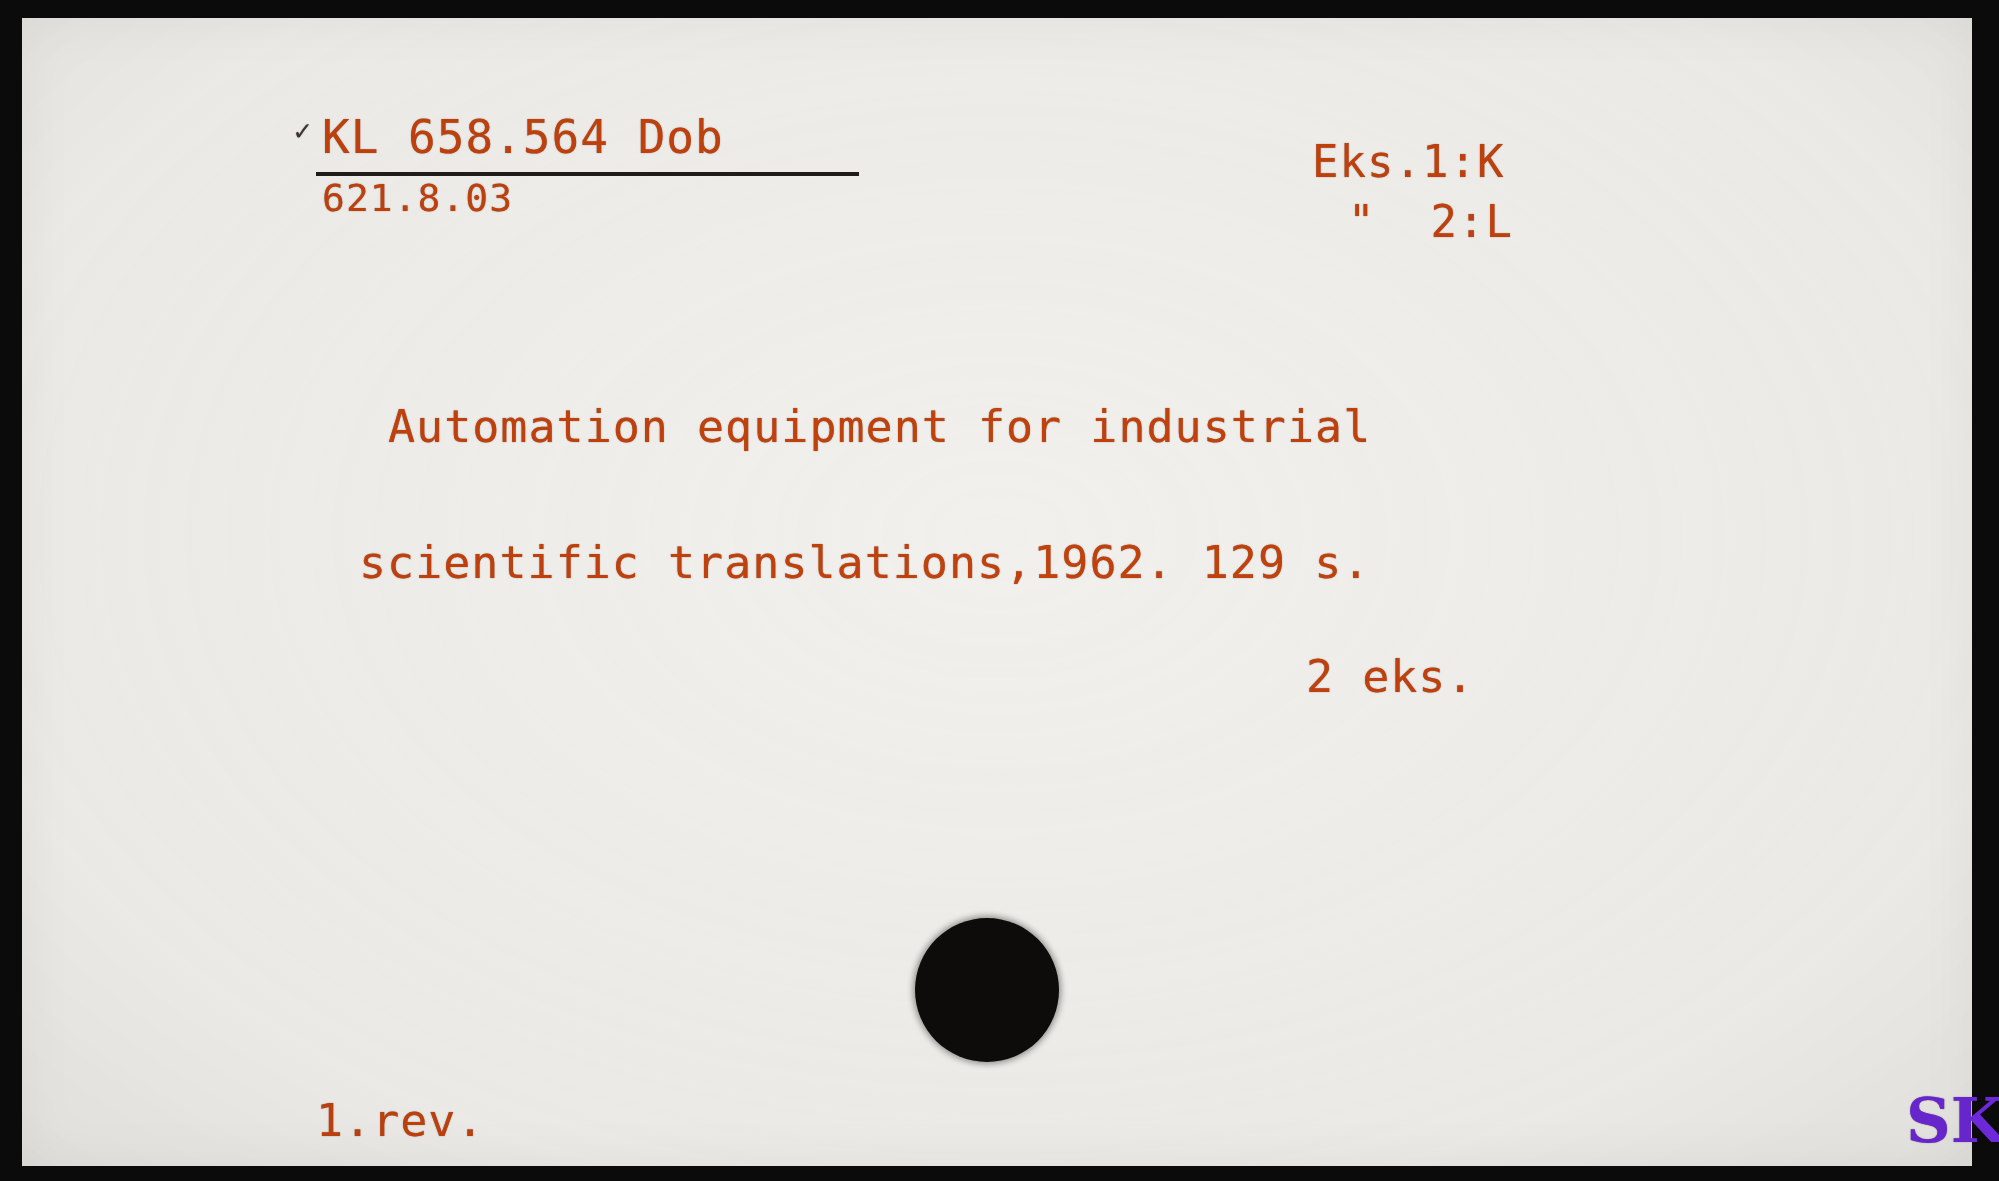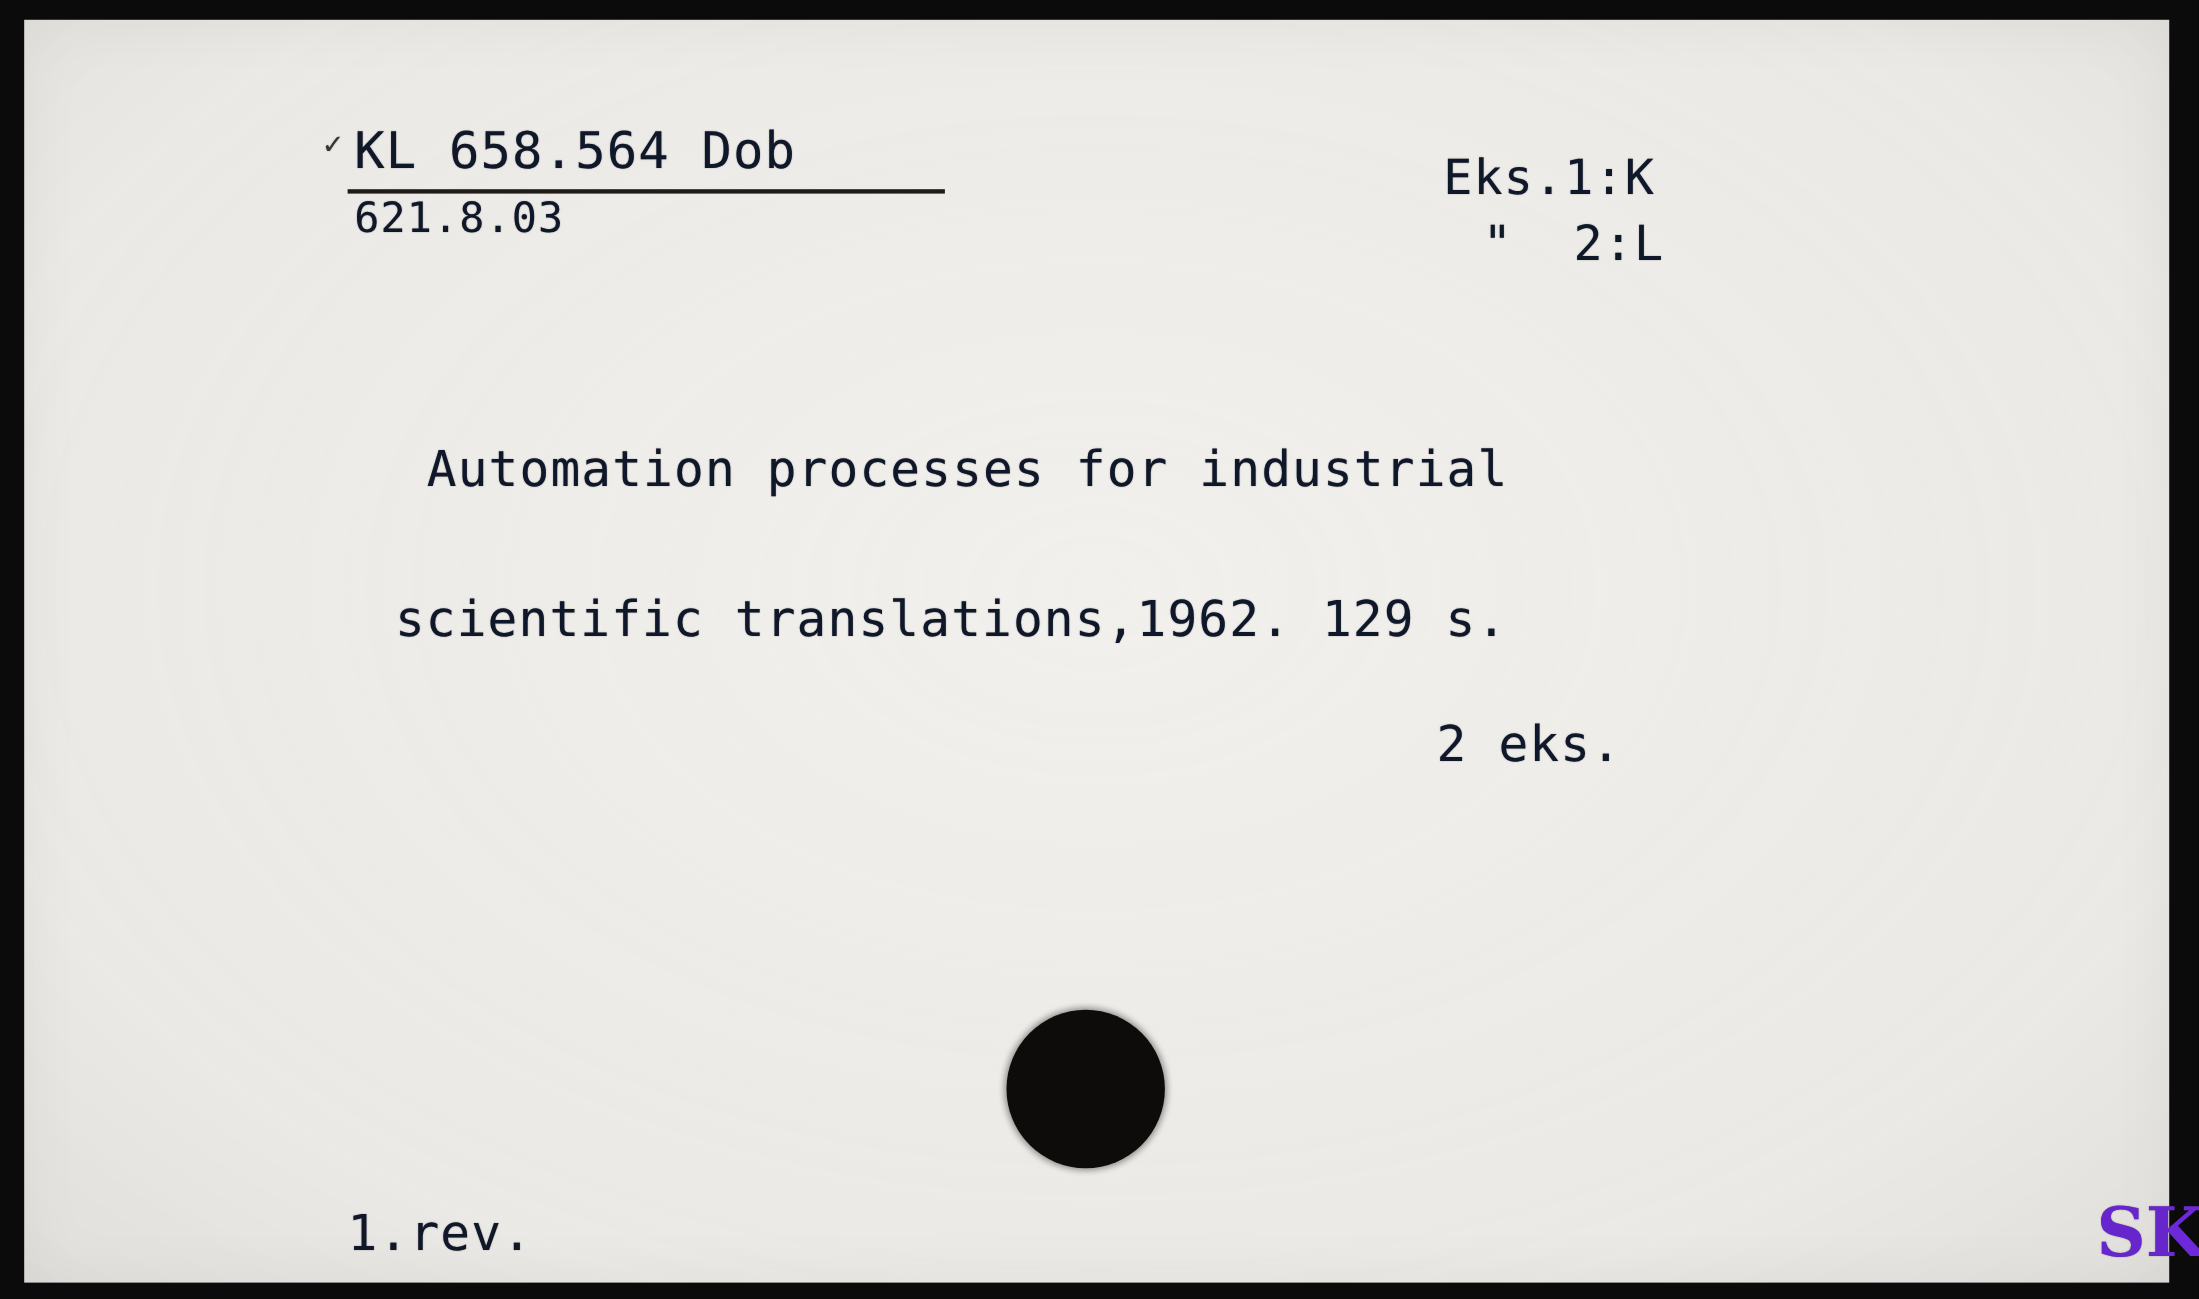--- a/index.html
+++ b/index.html
@@ -31,21 +31,21 @@
     position: absolute;
     inset: 0;
     pointer-events: none;
     background:
       radial-gradient(ellipse at 50% 45%, rgba(255,255,255,0.25) 0%, rgba(0,0,0,0.05) 78%, rgba(0,0,0,0.12) 100%);
     mix-blend-mode: multiply;
     opacity: 0.55;
   }
   .typed {
     position: absolute;
-    color: #0f172a;
+    color: #c2410c;
     font-family: "DejaVu Sans Mono", monospace;
     white-space: pre;
     letter-spacing: 1px;
     text-shadow: 0 0 1.2px rgba(40,35,30,0.55);
   }
 
   
   #callnum-check {
     left: 272px;
     top: 96px;
@@ -151,21 +151,21 @@
 
     <div id="callnum-rule"></div>
 
     <span class="typed" id="callnum-line2">621.8.03</span>
 
     <span class="typed" id="copies-line1">Eks.1:K</span>
 
     <span class="typed" id="copies-line2">"  2:L</span>
 
 
-    <span class="typed" id="title-line1">Automation processes for industrial</span>
+    <span class="typed" id="title-line1">Automation equipment for industrial</span>
 
 
     <span class="typed" id="title-line3">scientific translations,1962. 129 s.</span>
 
     <span class="typed" id="copies-note">2 eks.</span>
 
     <div id="punch-hole"></div>
 
     <span class="typed" id="footer-left">1.rev.</span>
 

